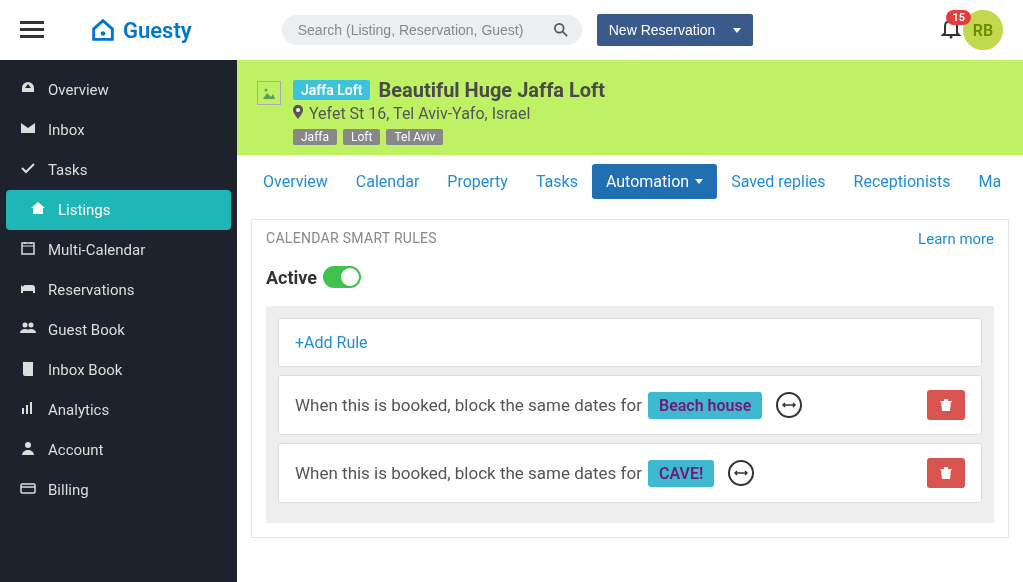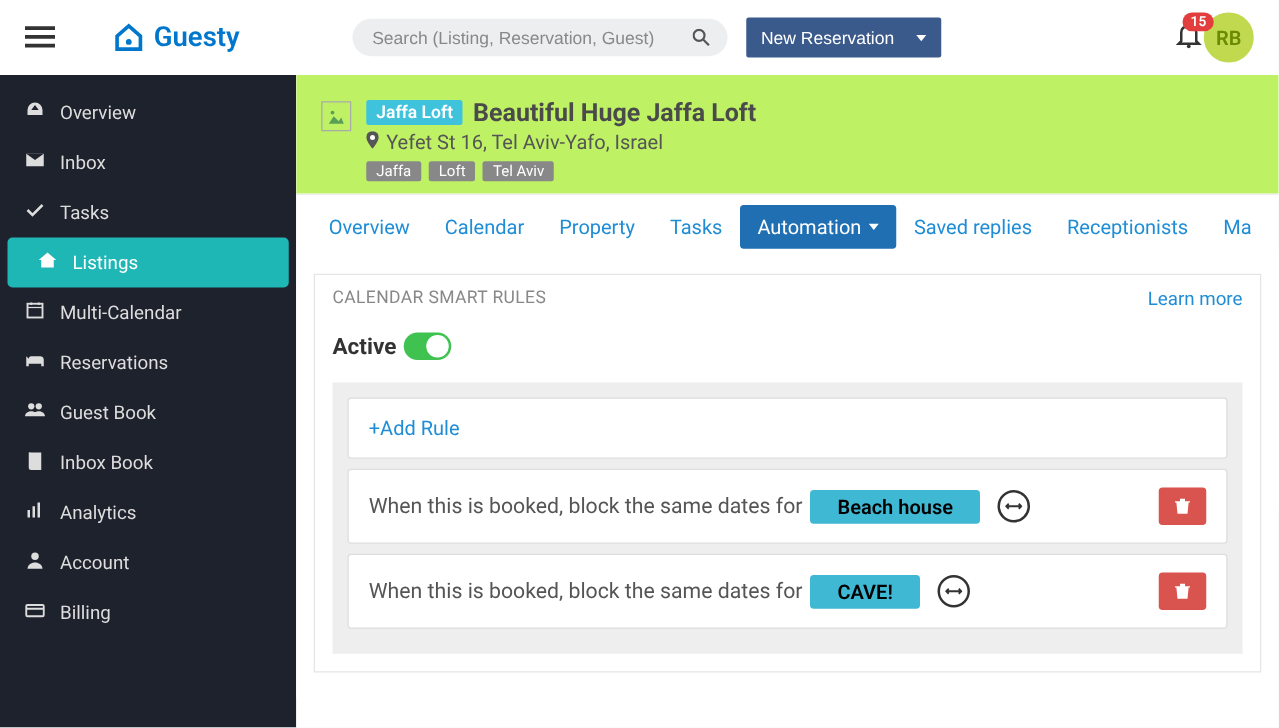--- a/index.html
+++ b/index.html
@@ -51,21 +51,21 @@
     
     .active-row { padding: 8px 14px 18px 14px; display: flex; align-items: center; gap: 6px; }
     .active-label { font-weight: 700; font-size: 18px; color: #333; }
     .toggle { width: 38px; height: 22px; background: #3fc24f; border-radius: 11px; position: relative; cursor: pointer; }
     .toggle-knob { width: 18px; height: 18px; background: #fff; border-radius: 50%; position: absolute; top: 2px; right: 2px; }
     
     .rules-box { background: #eee; margin: 0 14px 14px 14px; padding: 12px; }
     .rule-card { background: #fff; border: 1px solid #ddd; border-radius: 3px; padding: 14px 16px; margin-bottom: 8px; display: flex; align-items: center; }
     .rule-card.add { color: #1f8dd6; font-size: 16px; cursor: pointer; }
     .rule-text { color: #555; font-size: 17px; }
-    .linked-badge { background: #3fb8d4; color: #000000; padding: 4px 22px; font-size: 16px; font-weight: 600; border-radius: 3px; margin-left: 6px; }
+    .linked-badge { background: #3fb8d4; color: #701a75; padding: 4px 11px; font-size: 16px; font-weight: 600; border-radius: 3px; margin-left: 6px; }
     .swap-icon { width: 26px; height: 26px; border: 2px solid #333; border-radius: 50%; display: flex; align-items: center; justify-content: center; margin-left: 14px; cursor: pointer; }
     .delete-btn { margin-left: auto; background: #d9534f; color: #fff; border: none; width: 38px; height: 30px; border-radius: 3px; cursor: pointer; display: flex; align-items: center; justify-content: center; }
     
     .caret-down { width: 0; height: 0; border-left: 4px solid transparent; border-right: 4px solid transparent; border-top: 5px solid currentColor; display: inline-block; }
   </style>
 </head>
 <body>
 
 <div class="header">
   <div class="hamburger">

